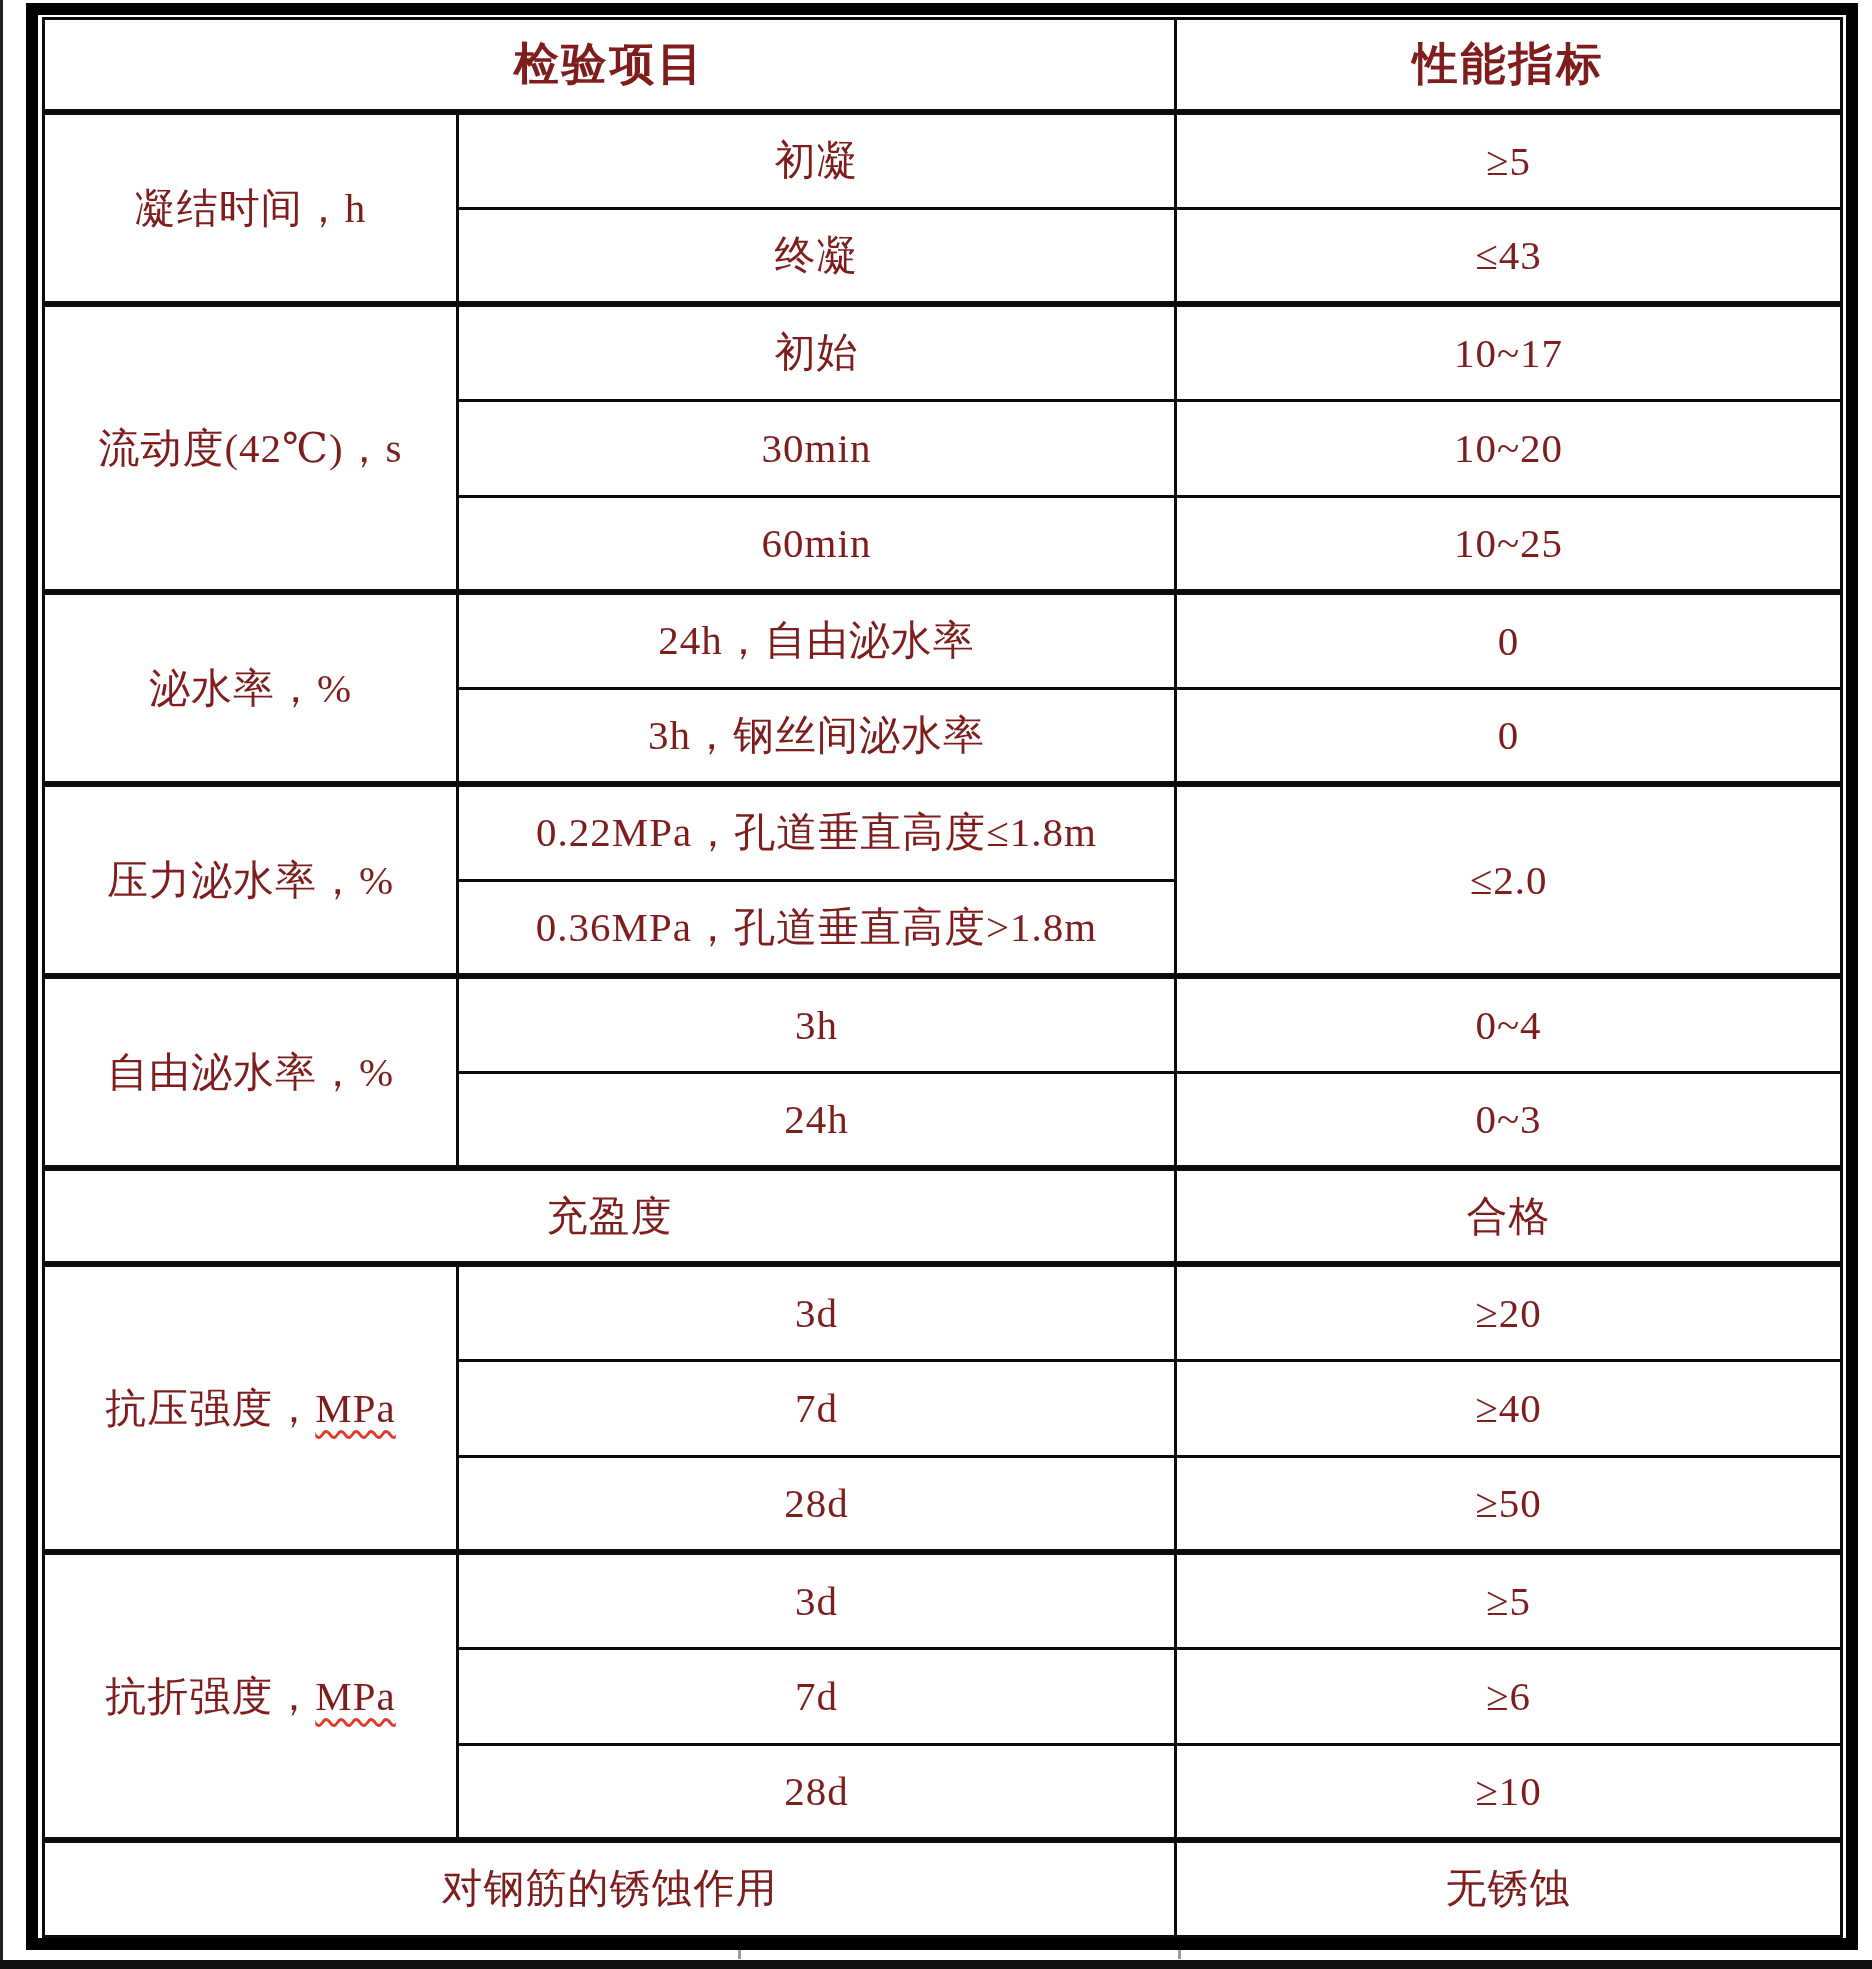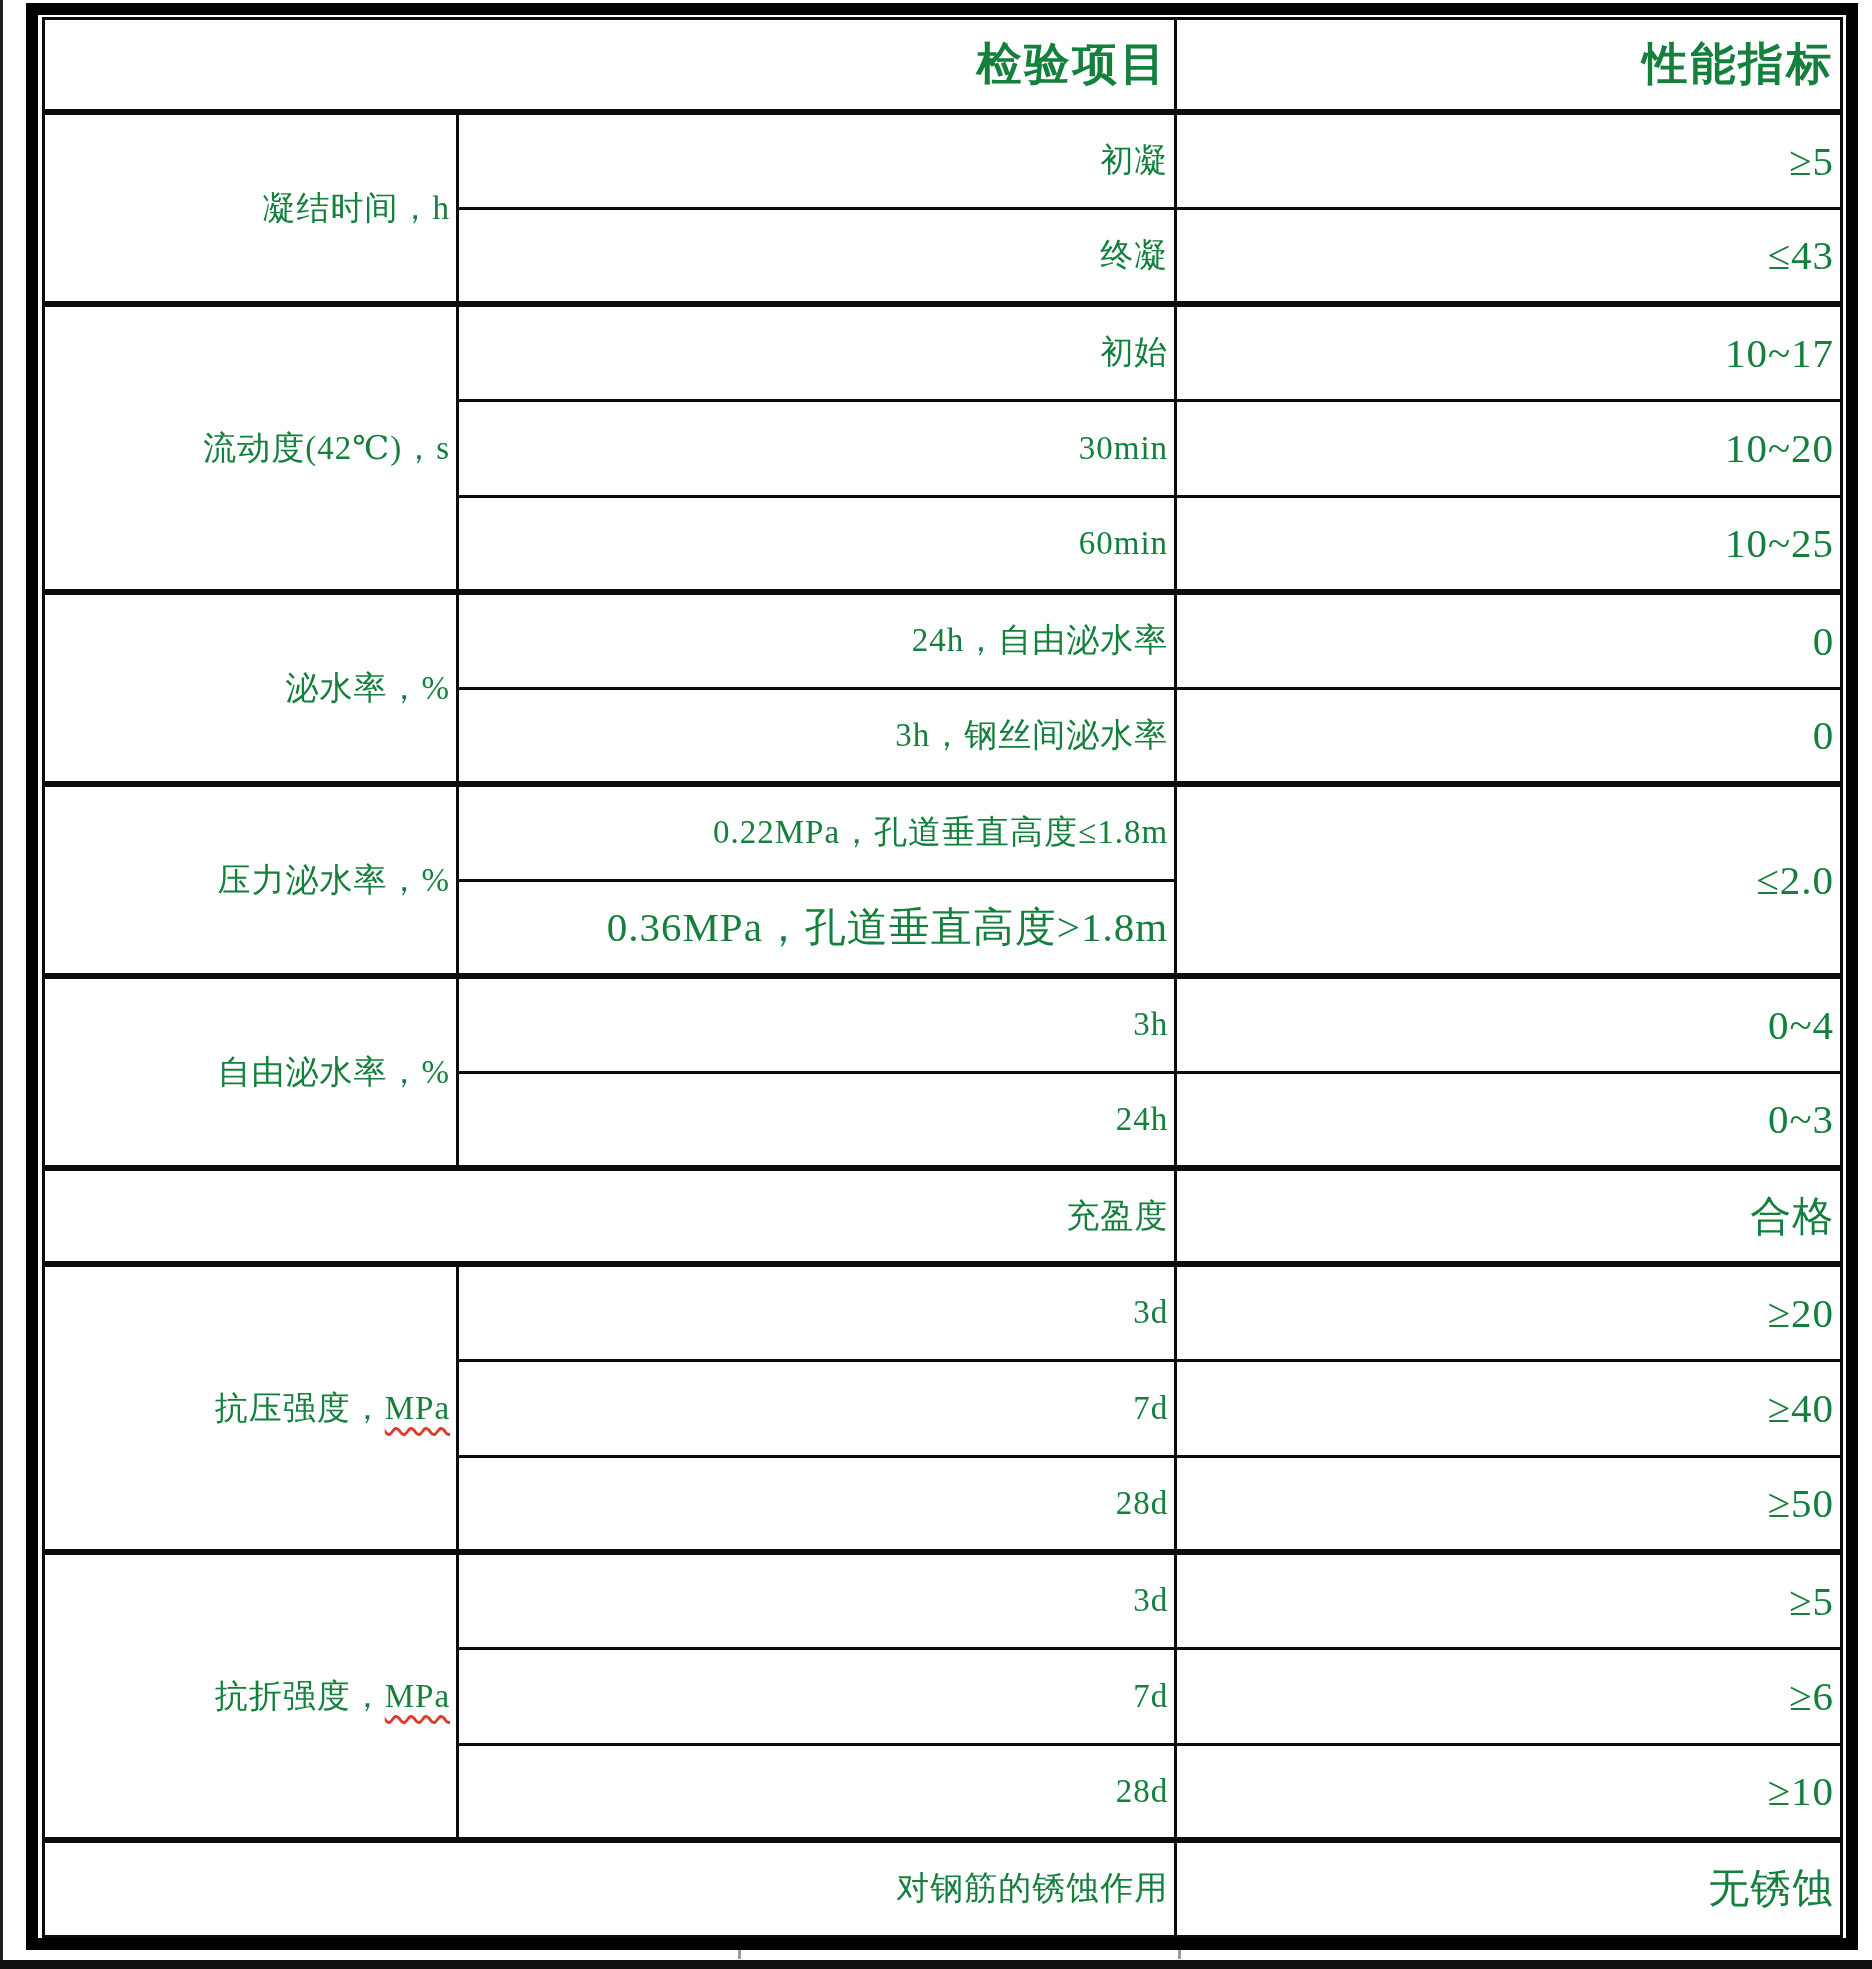--- a/index.html
+++ b/index.html
@@ -17,27 +17,27 @@
   .artifact{position:absolute;width:2.9px;height:8.8px;background:#9a9a9a;top:1950px;}
   .artifact.a2{left:1178px;} .artifact.a1{left:738px;}
 
   table.spec{
     position:absolute;left:42px;top:16.6px;width:1798px;height:1915px;
     border-collapse:collapse;table-layout:fixed;background:#fff;
     border:2.9px solid #000;
   }
   col.c-label{width:414px;} col.c-item{width:718px;} col.c-value{width:666px;}
   th,td{
-    border:3.9px solid #0c0c0c;text-align:right;vertical-align:middle;
-    padding:0 5.9px;color:#15803d;overflow:hidden;
+    border:3.9px solid #0c0c0c;text-align:center;vertical-align:middle;
+    padding:0 5.9px;color:#7f1d1d;overflow:hidden;
   }
   thead tr{height:94px;}
   tbody tr{height:96px;}
   th{font-size:45px;font-weight:bold;letter-spacing:2.9px;border-bottom-width:5.9px;}
-  td{font-size:33px;font-weight:normal;letter-spacing:1px;}
+  td{font-size:41px;font-weight:normal;letter-spacing:1px;}
   tbody tr.g td{border-top-width:6.8px;}
   td.val{font-size:41px;}
   .wavy{
     text-decoration:underline;text-decoration-style:wavy;
     text-decoration-color:#e23b2e;text-decoration-thickness:2.9px;
     text-underline-offset:7.8px;
     margin-top:43px;
   }
 </style>
 </head>

